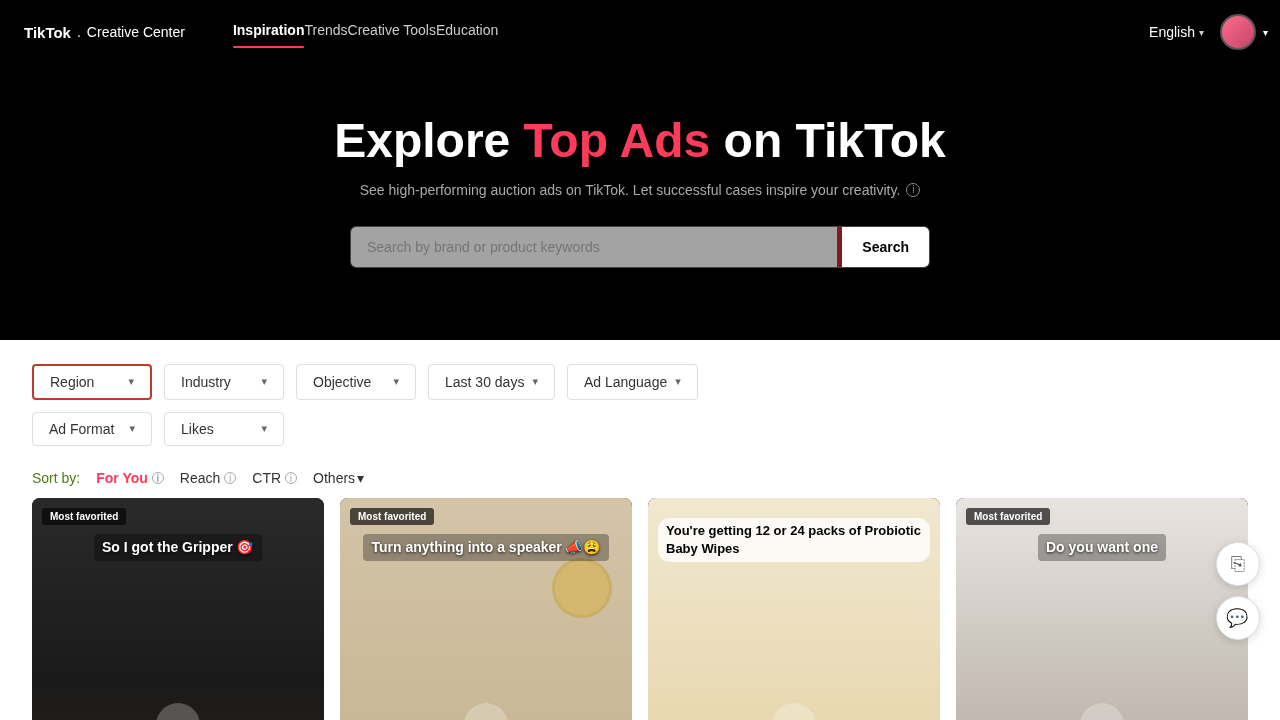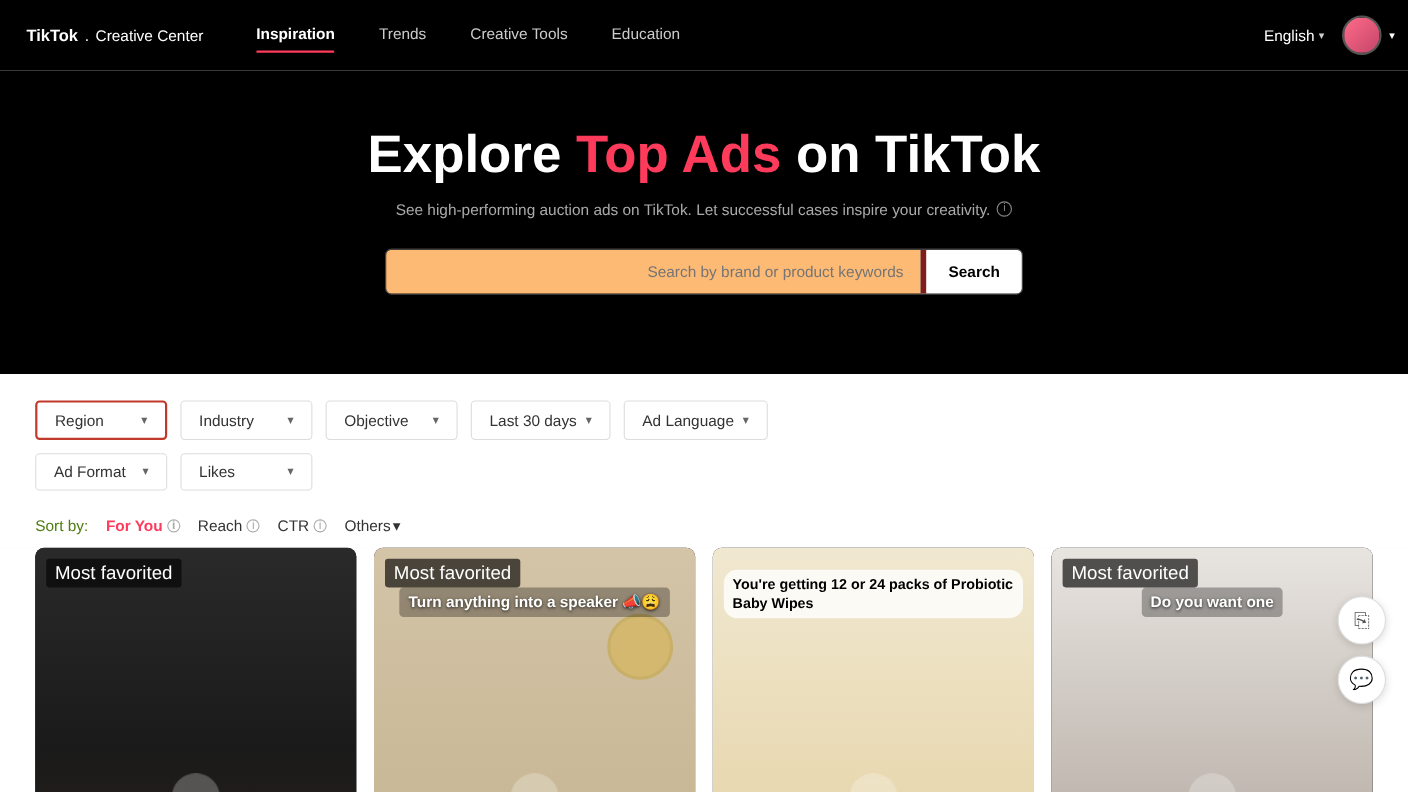--- a/index.html
+++ b/index.html
@@ -25,21 +25,20 @@
       margin-right: 48px;
       white-space: nowrap;
     }
     .brand-tiktok { color: #fff; font-weight: 800; }
     .brand-dot { color: #fff; font-weight: 400; font-size: 14px; }
     .brand-cc { color: #fff; font-weight: 400; font-size: 14px; }
 
     .nav-links {
       display: flex;
       align-items: center;
-      gap: 40px;
       flex: 1;
     }
     .nav-link {
       color: #ccc;
       text-decoration: none;
       font-size: 14px;
       font-weight: 500;
       position: relative;
       padding-bottom: 4px;
       cursor: pointer;
@@ -137,27 +136,26 @@
     .search-bar {
       display: flex;
       max-width: 580px;
       margin: 0 auto 16px;
       border-radius: 6px;
       overflow: hidden;
       border: 1px solid #444;
     }
     .search-input {
       flex: 1;
-      background: #fdba74;
+      background: #a3a3a3;
       border: none;
       padding: 12px 16px;
       font-size: 14px;
       color: #333;
       outline: none;
-      text-align: right;
     }
     .search-btn {
       background: #fff;
       border: none;
       padding: 12px 20px;
       font-size: 14px;
       font-weight: 600;
       color: #000;
       cursor: pointer;
       border-left: 5px solid #7f1d1d;
@@ -301,22 +299,22 @@
       z-index: 2;
       backdrop-filter: blur(4px);
     }
 
     .video-badge {
       position: absolute;
       top: 10px;
       left: 10px;
       background: rgba(0,0,0,0.6);
       color: #fff;
-      font-size: 17px;
-      font-weight: 400;
+      font-size: 10px;
+      font-weight: 700;
       padding: 3px 8px;
       border-radius: 3px;
       z-index: 3;
     }
     .video-caption {
       position: absolute;
       top: 32px;
       left: 0; right: 0;
       text-align: center;
       padding: 8px;
@@ -464,20 +462,23 @@
   </div>
 </div>
 
 <div class="video-grid-section">
   <div class="video-grid">
 
     <div class="video-card">
       <div class="card-1-bg" style="width:100%;height:100%;position:absolute;top:0;left:0;"></div>
       <div style="position:absolute;top:0;left:0;right:0;bottom:0;display:flex;flex-direction:column;z-index:2;">
         <div class="video-badge">Most favorited</div>
+        <div class="video-caption" style="top:28px;">
+          <span class="video-caption-text">So I got the Gripper 🎯</span>
+        </div>
       </div>
 
       <div class="video-play-btn" style="position:absolute;bottom:50%;left:50%;transform:translate(-50%,50%);z-index:5;">
         
       </div>
 
     </div>
 
     <div class="video-card">
       <div class="card-2-bg" style="width:100%;height:100%;position:absolute;top:0;left:0;"></div>

